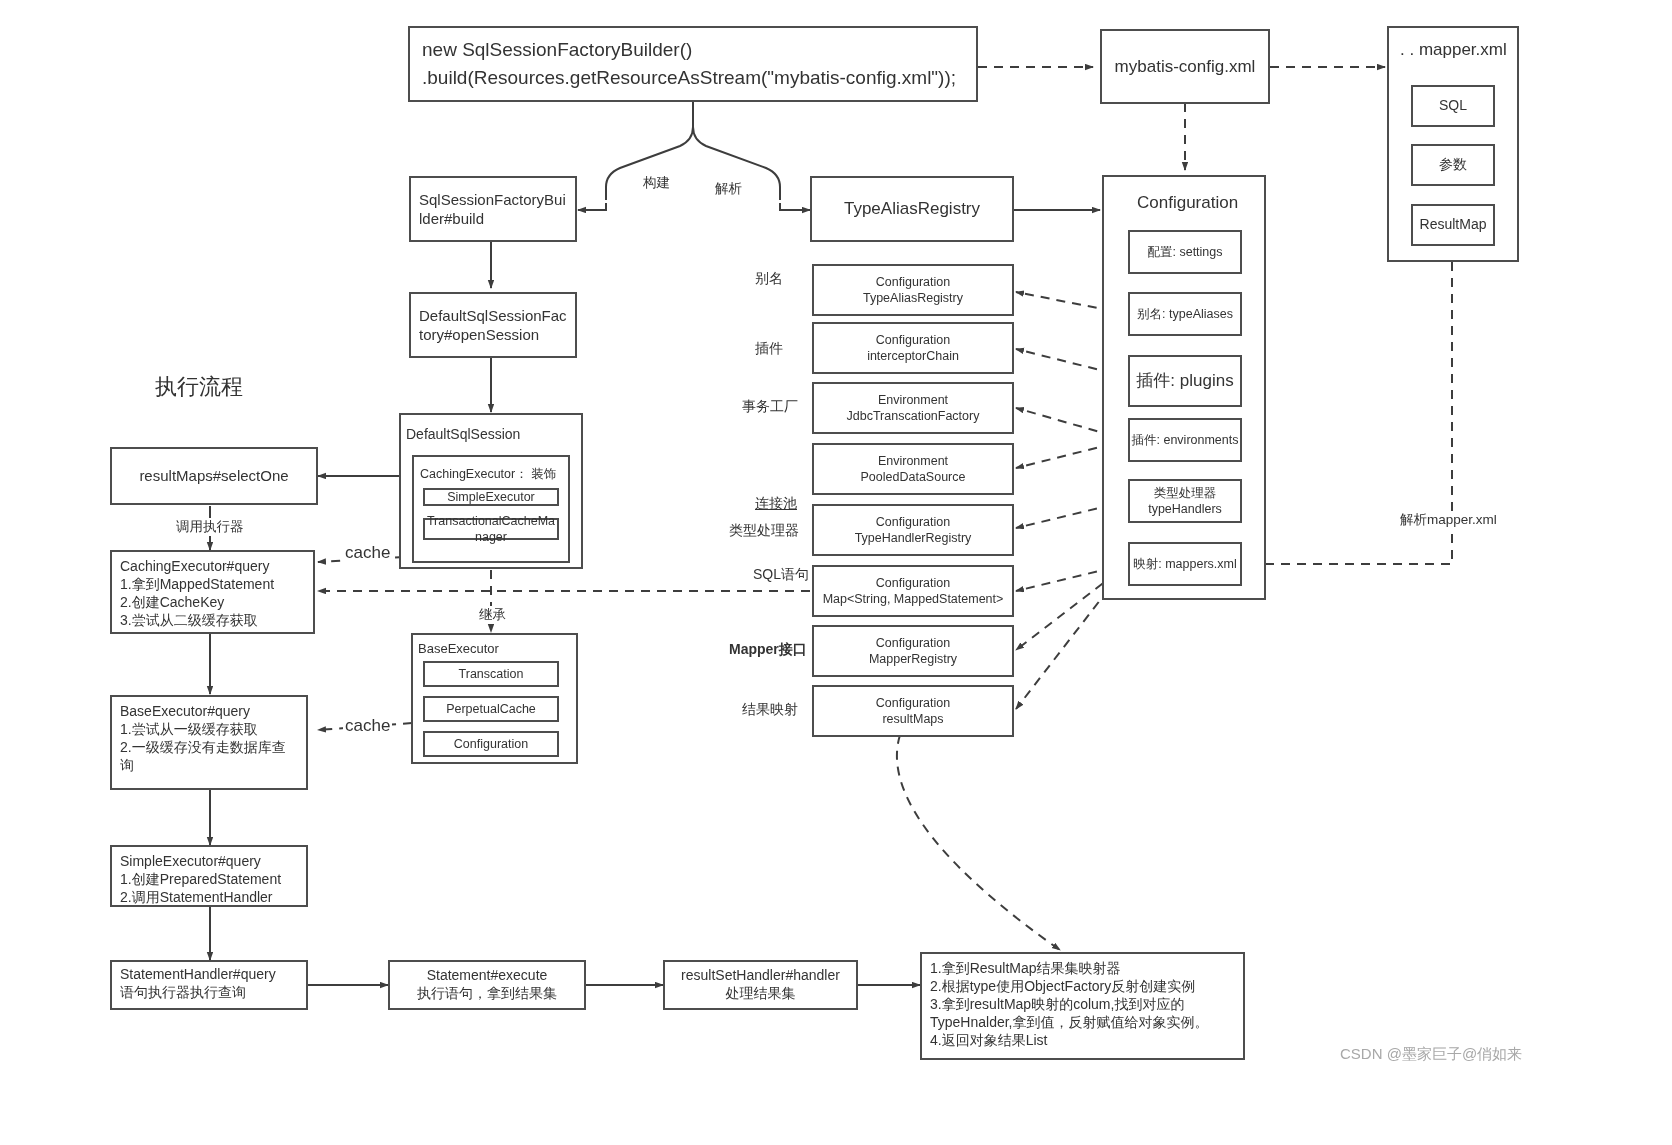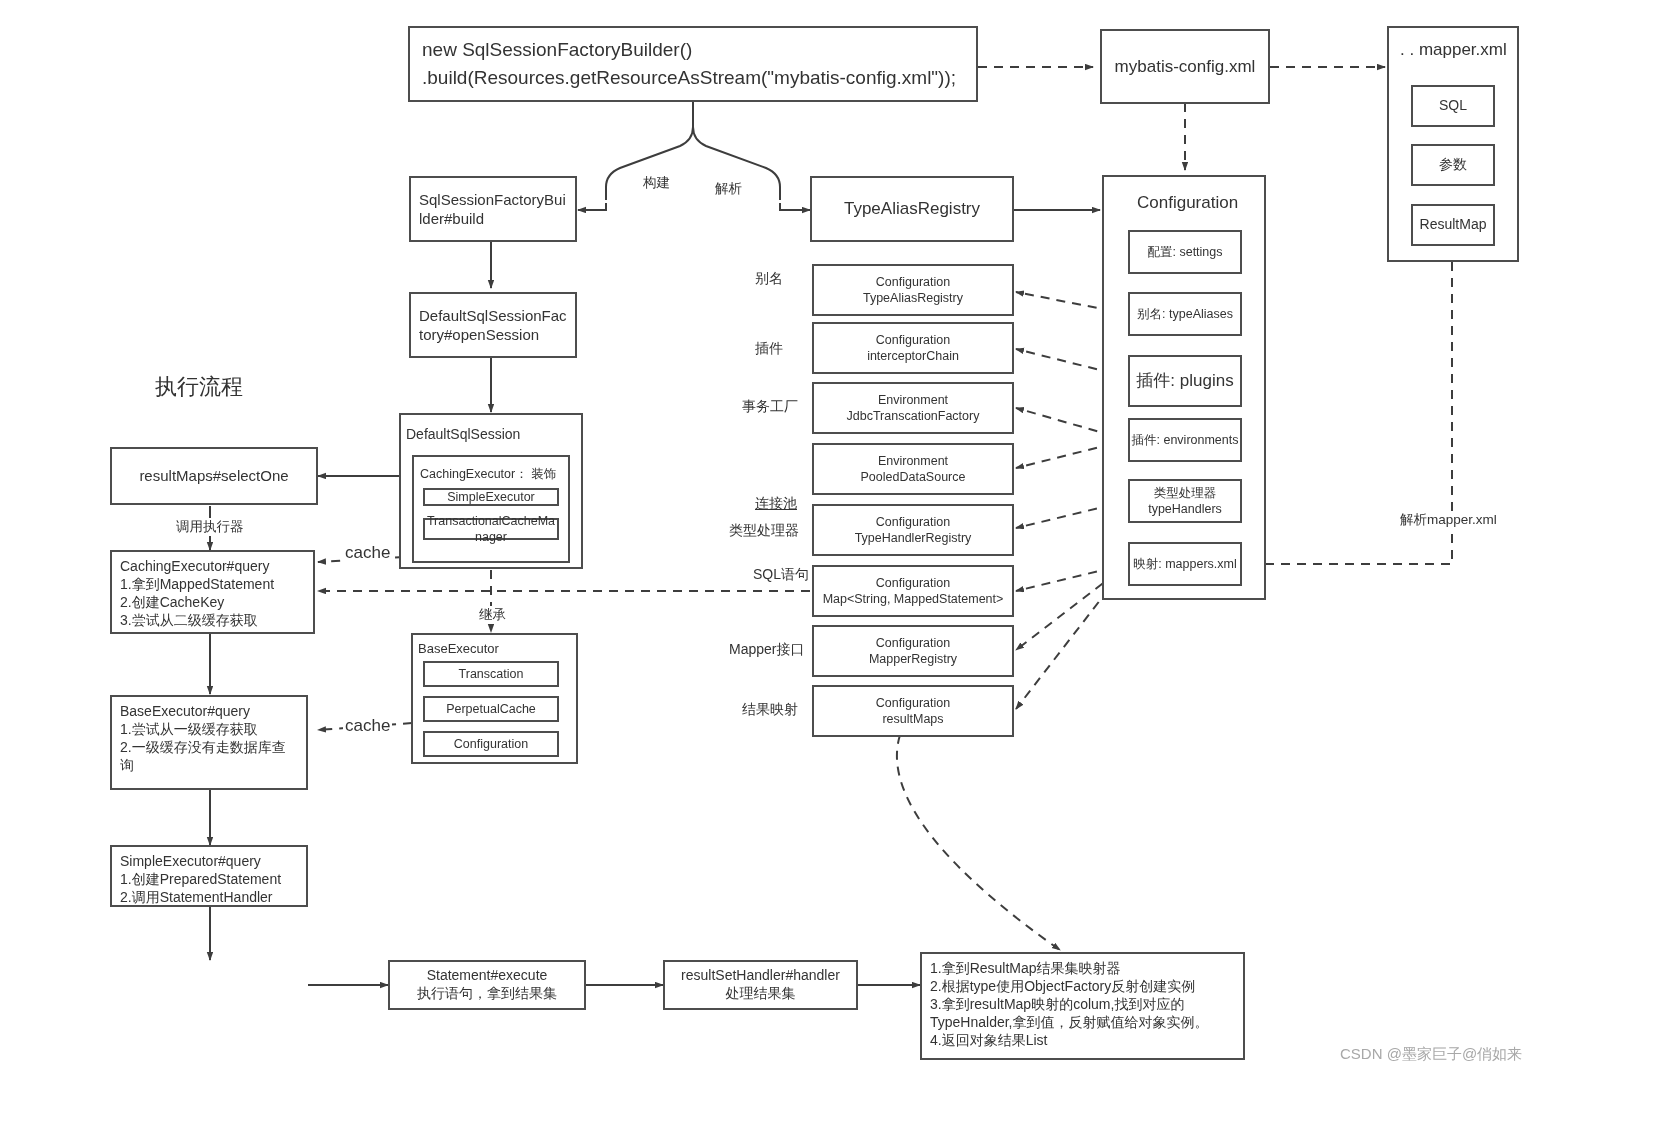--- a/index.html
+++ b/index.html
@@ -253,21 +253,21 @@
     <span>Configuration
 TypeHandlerRegistry</span>
   </div>
 
   <div class="plain-label" style="left:753px; top:566px;">SQL语句</div>
   <div class="node" style="left:812px; top:565px; width:202px; height:52px; font-size:12.5px;">
     <span>Configuration
 Map&lt;String, MappedStatement&gt;</span>
   </div>
 
-  <div class="plain-label" style="left:729px; top:641px;">Mapper接口</div>
+  <div class="plain-label" style="left:729px; top:641px;font-weight:bold;">Mapper接口</div>
   <div class="node" style="left:812px; top:625px; width:202px; height:52px; font-size:12.5px;">
     <span>Configuration
 MapperRegistry</span>
   </div>
 
   <div class="plain-label" style="left:742px; top:701px;">结果映射</div>
   <div class="node" style="left:812px; top:685px; width:202px; height:52px; font-size:12.5px;">
     <span>Configuration
 resultMaps</span>
   </div>
@@ -320,20 +320,24 @@
 2.一级缓存没有走数据库查
 询</span>
   </div>
 
   <div class="node left top" style="left:110px; top:845px; width:198px; height:62px; font-size:14px; padding-top:6px;">
     <span>SimpleExecutor#query
 1.创建PreparedStatement
 2.调用StatementHandler</span>
   </div>
 
+  <div class="node left top" style="left:110px; top:960px; width:198px; height:50px; font-size:14px; padding-top:4px;">
+    <span>StatementHandler#query
+语句执行器执行查询</span>
+  </div>
 
   <div class="node" style="left:663px; top:960px; width:195px; height:50px; font-size:14px;">
     <span>resultSetHandler#handler
 处理结果集</span>
   </div>
 
   <div class="node" style="left:388px; top:960px; width:198px; height:50px; font-size:14px;">
     <span>Statement#execute
 执行语句，拿到结果集</span>
   </div>

